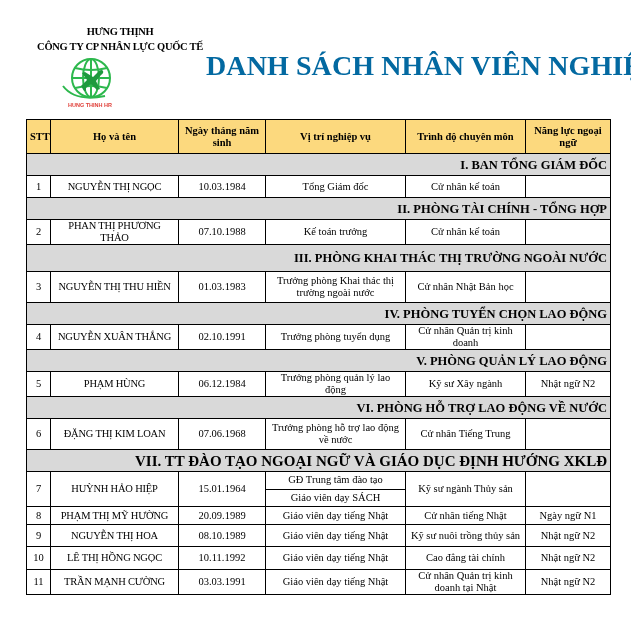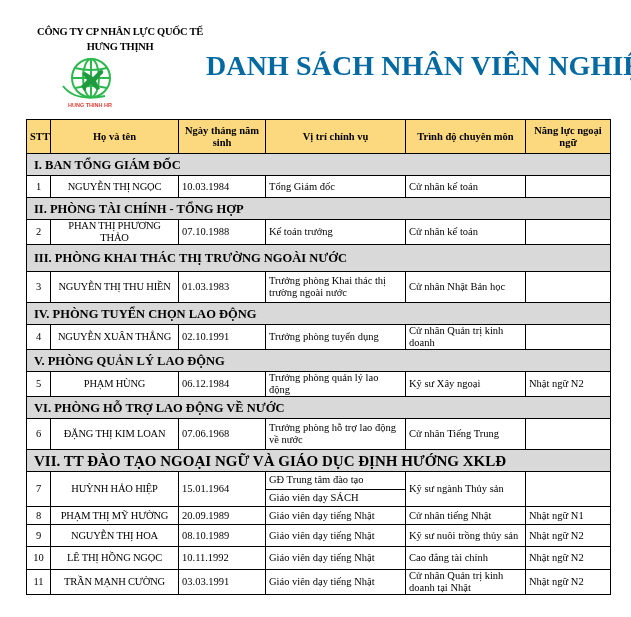--- a/index.html
+++ b/index.html
@@ -5,35 +5,35 @@
   html, body { margin:0; padding:0; background:#ffffff; }
   body { width:631px; height:617px; position:relative; overflow:hidden; font-family:"Liberation Serif", serif; color:#000; }
   .company { position:absolute; left:30px; top:24px; width:180px; text-align:center; font-weight:bold; font-size:10.5px; line-height:15px; letter-spacing:-0.3px; }
   .logo { position:absolute; left:55px; top:56px; width:70px; height:56px; }
   .logo-text { position:absolute; left:0; top:46px; width:70px; text-align:center; font-family:"Liberation Sans", sans-serif; font-size:5.5px; font-weight:bold; color:#e0403a; }
   .title { position:absolute; left:206px; top:50px; font-weight:bold; font-size:28px; color:#0369a1; letter-spacing:0.1px; white-space:nowrap; }
   table { position:absolute; left:26px; top:119px; border-collapse:collapse; table-layout:fixed; width:584px; }
   td, th { border:1px solid #000; padding:0 3px; font-size:10.5px; line-height:12px; overflow:hidden; }
   th { background:#fcd97e; font-weight:bold; height:33px; text-align:center; }
   th.stt { text-align:left; }
-  tr.section td { background:#d9d9d9; font-weight:bold; font-size:12.5px; height:21px; padding-left:7px; }
-  td.c { }
+  tr.section td { background:#d9d9d9; font-weight:bold; font-size:12.5px; height:21px; padding-left:7px;text-align:right; }
+  td.c { text-align:center; }
   td.name { text-align:center; letter-spacing:-0.2px; }
   td.num { text-align:center; }
   tr.r22 td { height:21px; }
   tr.r30 td { height:30px; }
   tr.r18 td { height:17px; }
   tr.r24 td { height:22px; }
 </style>
 </head>
 <body>
 
 <div class="company">
+  <div>HƯNG THỊNH</div>
   <div>CÔNG TY CP NHÂN LỰC QUỐC TẾ</div>
-  <div>HƯNG THỊNH</div>
 </div>
 
 <div class="logo">
   <svg width="70" height="46" viewBox="0 0 70 46">
     <g fill="none" stroke="#2db84d" stroke-width="2">
       <circle cx="36" cy="22" r="19"></circle>
       <ellipse cx="36" cy="22" rx="8" ry="19"></ellipse>
       <line x1="17" y1="22" x2="55" y2="22"></line>
       <path d="M20 12 Q36 16 52 12"></path>
       <path d="M20 32 Q36 28 52 32"></path>
@@ -54,21 +54,21 @@
       <col style="width:87px">
       <col style="width:140px">
       <col style="width:120px">
       <col style="width:85px">
   </colgroup>
   <thead>
     <tr>
       <th class="stt">STT</th>
       <th>Họ và tên</th>
       <th>Ngày tháng năm sinh</th>
-      <th>Vị trí chính vụ</th>
+      <th>Vị trí nghiệp vụ</th>
       <th>Trình độ chuyên môn</th>
       <th>Năng lực ngoại ngữ</th>
     </tr>
   </thead>
   <tbody>
     <tr class="section">
         <td colspan="6">I.  BAN TỔNG GIÁM ĐỐC</td>
       </tr>
     <tr class="r22">
       <td class="num">1</td>
@@ -116,21 +116,21 @@
     </tr>
 
     <tr class="section">
         <td colspan="6">V. PHÒNG QUẢN LÝ LAO ĐỘNG</td>
       </tr>
     <tr class="r22">
       <td class="num">5</td>
       <td class="name">PHẠM HÙNG</td>
       <td class="c">06.12.1984</td>
       <td class="c">Trưởng phòng quản lý lao động</td>
-      <td class="c">Kỹ sư Xây ngoại</td>
+      <td class="c">Kỹ sư Xây ngành</td>
       <td class="c">Nhật ngữ N2</td>
     </tr>
 
     <tr class="section">
         <td colspan="6">VI. PHÒNG HỖ TRỢ LAO ĐỘNG VỀ NƯỚC</td>
       </tr>
     <tr class="r30">
       <td class="num">6</td>
       <td class="name">ĐẶNG THỊ KIM LOAN</td>
       <td class="c">07.06.1968</td>
@@ -152,21 +152,21 @@
     </tr>
     <tr>
       <td class="c" style="height:16px">Giáo viên dạy SÁCH</td>
     </tr>
     <tr class="r18">
       <td class="num">8</td>
       <td class="name">PHẠM THỊ MỸ HƯỜNG</td>
       <td class="c">20.09.1989</td>
       <td class="c">Giáo viên dạy tiếng Nhật</td>
       <td class="c">Cử nhân tiếng Nhật</td>
-      <td class="c">Nhật ngữ N1</td>
+      <td class="c">Ngày ngữ N1</td>
     </tr>
     <tr class="r22">
       <td class="num">9</td>
       <td class="name">NGUYỄN THỊ HOA</td>
       <td class="c">08.10.1989</td>
       <td class="c">Giáo viên dạy tiếng Nhật</td>
       <td class="c">Kỹ sư nuôi trồng thủy sản</td>
       <td class="c">Nhật ngữ N2</td>
     </tr>
     <tr class="r24">

